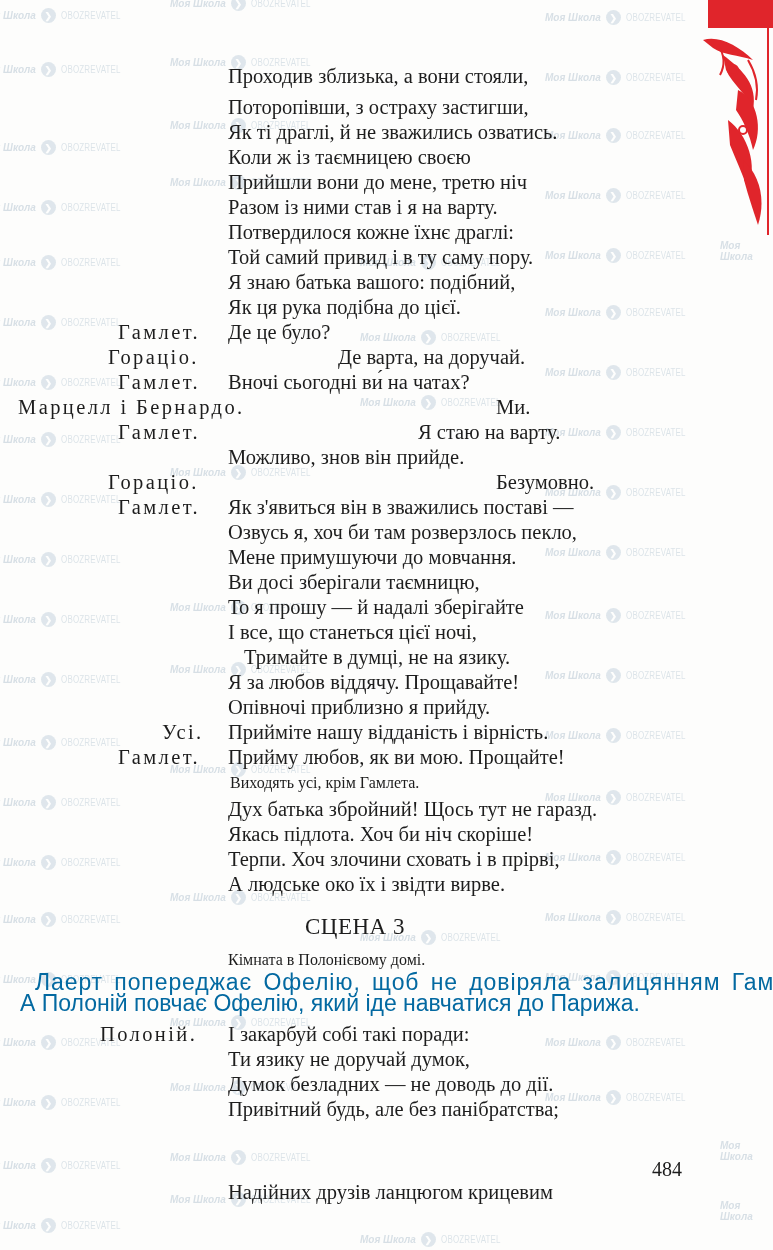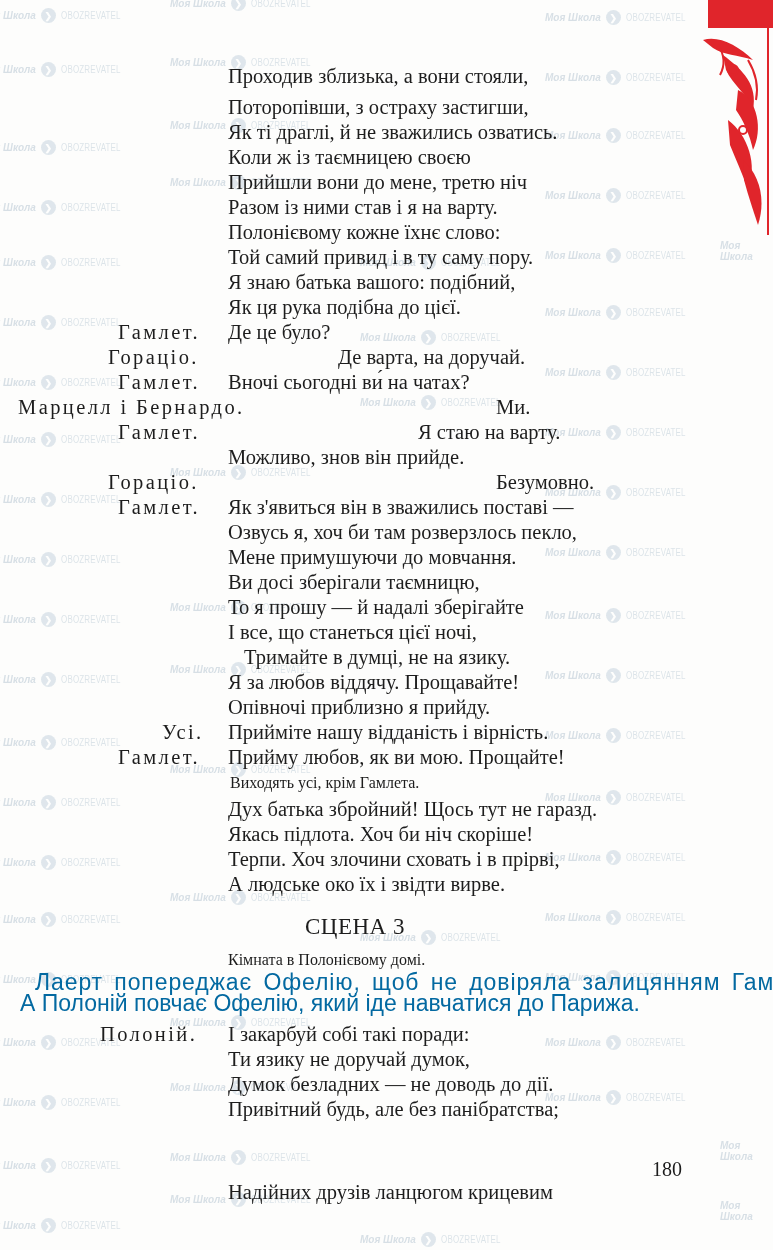--- a/index.html
+++ b/index.html
@@ -345,21 +345,21 @@
 </svg>
 
 <div class="page">
 
   <div class="line" style="left:228px;top:64px">Проходив зблизька, а вони стояли,</div>
   <div class="line" style="left:228px;top:95px">Поторопівши, з остраху застигши,</div>
   <div class="line" style="left:228px;top:120px">Як ті драглі, й не зважились озватись.</div>
   <div class="line" style="left:228px;top:145px">Коли ж із таємницею своєю</div>
   <div class="line" style="left:228px;top:170px">Прийшли вони до мене, третю ніч</div>
   <div class="line" style="left:228px;top:195px">Разом із ними став і я на варту.</div>
-  <div class="line" style="left:228px;top:220px">Полонієвому кожне їхнє слово:</div>
+  <div class="line" style="left:228px;top:220px">Потвердилося кожне їхнє драглі:</div>
   <div class="line" style="left:228px;top:245px">Той самий привид і в ту саму пору.</div>
   <div class="line" style="left:228px;top:270px">Я знаю батька вашого: подібний,</div>
   <div class="line" style="left:228px;top:295px">Як ця рука подібна до цієї.</div>
 
   <div class="line speaker" style="left:118px;top:320px">Гамлет.</div>
   <div class="line" style="left:228px;top:320px">Де це було?</div>
 
   <div class="line speaker" style="left:108px;top:345px">Горацiо.</div>
   <div class="line" style="left:338px;top:345px">Де варта, на доручай.</div>
 
@@ -410,14 +410,14 @@
     <div style="margin-left:-15px">А Полоній повчає Офелію, який іде навчатися до Парижа.</div>
   </div>
 
   <div class="line speaker" style="left:100px;top:1022px">Полоній.</div>
   <div class="line" style="left:228px;top:1022px">І закарбуй собі такі поради:</div>
   <div class="line" style="left:228px;top:1047px">Ти язику не доручай думок,</div>
   <div class="line" style="left:228px;top:1072px">Думок безладних — не доводь до дії.</div>
   <div class="line" style="left:228px;top:1097px">Привітний будь, але без панібратства;</div>
   <div class="line" style="left:228px;top:1180px">Надійних друзів ланцюгом крицевим</div>
 
-  <div class="pagenum" style="left:652px;top:1158px">180</div>
+  <div class="pagenum" style="left:652px;top:1158px">484</div>
 </div>
 
 </body></html>

